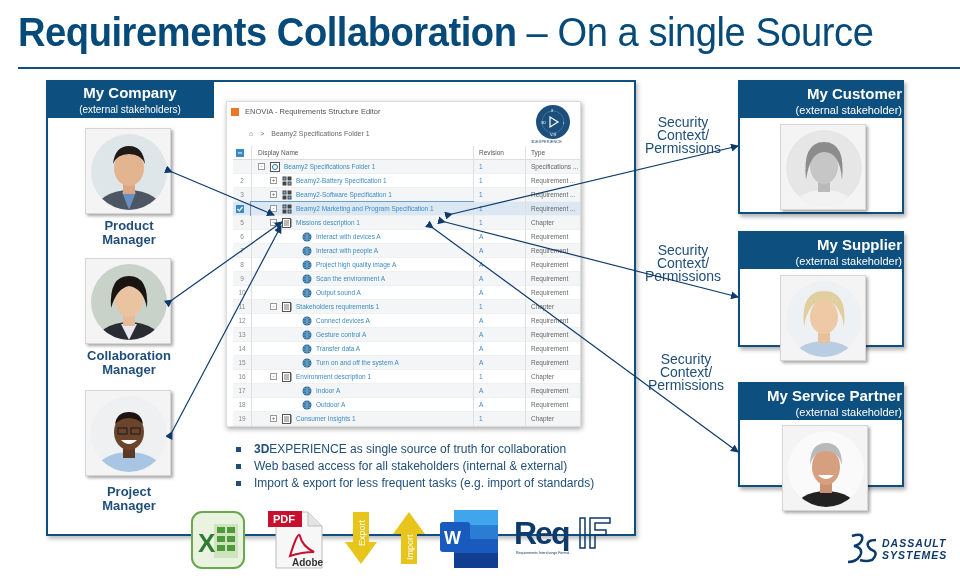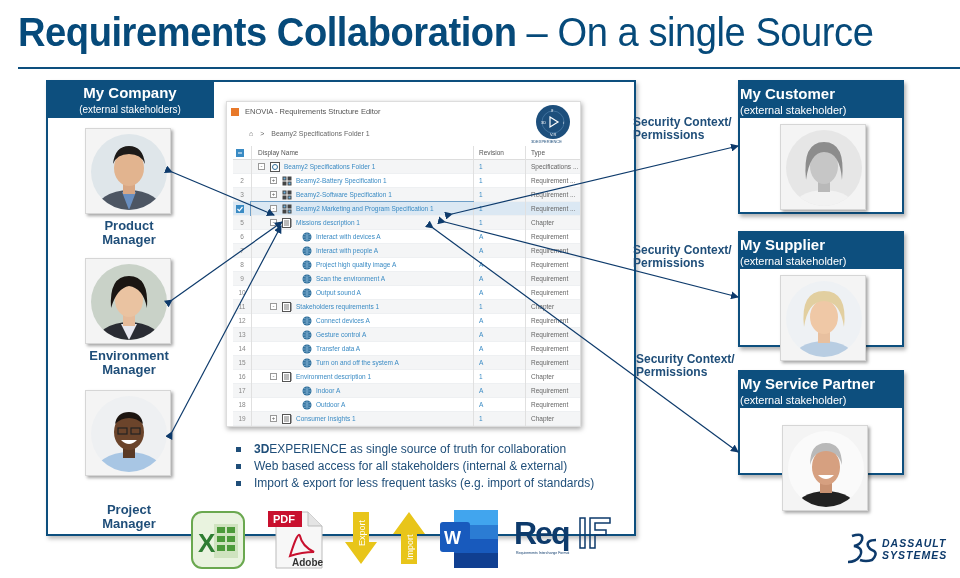--- a/index.html
+++ b/index.html
@@ -45,25 +45,25 @@
   .grow.hdr .rev, .grow.hdr .type { color: #555; }
   .grow.hdr .name { color: #555; }
 
   .bullets { position: absolute; left: 236px; top: 441px; font-size: 12px; color: #1f4e79; line-height: 17px; white-space: nowrap; }
   .bullets .b { position: relative; padding-left: 18px; }
   .bullets .b::before { content: ""; position: absolute; left: 0; top: 6px; width: 5px; height: 5px; background: #1f4e79; }
   .bullets b { font-weight: bold; }
   .tool { position: absolute; }
 
   .ext-box { position: absolute; left: 738px; width: 166px; border: 2px solid #0d4f7e; background: #fff; box-shadow: 2px 3px 4px rgba(0,0,0,0.3); }
-  .ext-hdr { background: #0d4f7e; color: #fff; text-align: left; height: 36px; }
+  .ext-hdr { background: #0d4f7e; color: #fff; text-align: right; height: 36px; }
   .ext-hdr .h1 { font-size: 15px; font-weight: bold; line-height: 20px; padding-top: 2px; }
   .ext-hdr .h2 { font-size: 11px; line-height: 12px; }
 
-  .sec { position: absolute; font-size: 12px; font-weight: bold; color: #1f4e79; text-align: left; line-height: 13px; width: 100px; }
+  .sec { position: absolute; font-size: 14px; font-weight: normal; color: #1f4e79; text-align: center; line-height: 13px; width: 100px; }
 
   .arrows { position: absolute; left: 0; top: 0; width: 960px; height: 578px; pointer-events: none; }
 
   .ds-logo { position: absolute; left: 846px; top: 532px; width: 110px; height: 34px; }
 </style>
 </head>
 <body>
 
 <div class="title"><b>Requirements Collaboration</b><span class="light"> – On a single Source</span></div>
 <div class="rule"></div>
@@ -97,39 +97,39 @@
         <rect width="76" height="76" fill="#c9d2c8"></rect>
         <ellipse cx="38" cy="80" rx="34" ry="22" fill="#2a2c33"></ellipse>
         <path d="M30 60 L38 76 L46 60 Z" fill="#e8e8f0"></path>
         <rect x="32" y="50" width="12" height="12" fill="#e6bb9a"></rect>
         <ellipse cx="38" cy="36" rx="14" ry="17" fill="#eac3a1"></ellipse>
         <path d="M20 44 Q18 12 38 12 Q58 12 56 44 Q52 24 38 22 Q26 24 20 44Z" fill="#1a1512"></path>
       </svg>
     </div>
 </div>
 <div class="role" style="left:84px; top:349px;">
-    <div>Environment</div>
+    <div>Collaboration</div>
     <div>Manager</div>
   </div>
 
 <div class="photo" style="left:85px; top:390px;">
   <div class="face">
       <svg viewBox="0 0 76 76">
         <rect width="76" height="76" fill="#eef0f2"></rect>
         <ellipse cx="38" cy="80" rx="36" ry="24" fill="#a8c6e4"></ellipse>
         <rect x="32" y="50" width="12" height="12" fill="#5a3a26"></rect>
         <ellipse cx="38" cy="36" rx="15" ry="18" fill="#6b442b"></ellipse>
         <path d="M24 28 Q26 16 38 16 Q50 16 52 28 Q46 22 38 22 Q30 22 24 28Z" fill="#1c1410"></path>
         <rect x="27" y="32" width="9" height="6" fill="none" stroke="#222" stroke-width="1.2"></rect>
         <rect x="40" y="32" width="9" height="6" fill="none" stroke="#222" stroke-width="1.2"></rect>
         <path d="M30 44 Q38 52 46 44" fill="#fff"></path>
       </svg>
     </div>
 </div>
-<div class="role" style="left:84px; top:503px;">
+<div class="role" style="left:84px; top:485px;">
     <div>Project</div>
     <div>Manager</div>
   </div>
 
 <div class="editor">
   <div class="ed-title"><span class="logo"></span><span>ENOVIA - Requirements Structure Editor</span></div>
   <div class="ed-bc">
     <span>⌂</span>
     <span style="margin:0 5px;">&gt;</span>
     <span>Beamy2 Specifications Folder 1</span>
@@ -508,21 +508,21 @@
       <svg viewBox="0 0 76 76">
         <rect width="76" height="76" fill="#eef1f4"></rect>
         <ellipse cx="38" cy="80" rx="32" ry="20" fill="#b8cde2"></ellipse>
         <rect x="32" y="50" width="12" height="12" fill="#e8c09f"></rect>
         <ellipse cx="38" cy="36" rx="14" ry="17" fill="#efc8a6"></ellipse>
         <path d="M18 46 Q14 10 38 10 Q62 10 58 46 Q54 20 38 20 Q22 20 18 46Z" fill="#e2cfa0"></path>
       </svg>
     </div>
 </div>
 
-<div class="ext-box" style="top:370px; height:105px;">
+<div class="ext-box" style="top:382px; height:105px;">
   <div class="ext-hdr">
       <div class="h1">My Service Partner</div>
       <div class="h2">(external stakeholder)</div>
     </div>
 </div>
 <div class="photo" style="left:782px; top:425px;">
   <div class="face">
       <svg viewBox="0 0 76 76">
         <rect width="76" height="76" fill="#fafafa"></rect>
         <ellipse cx="38" cy="80" rx="32" ry="20" fill="#222"></ellipse>

